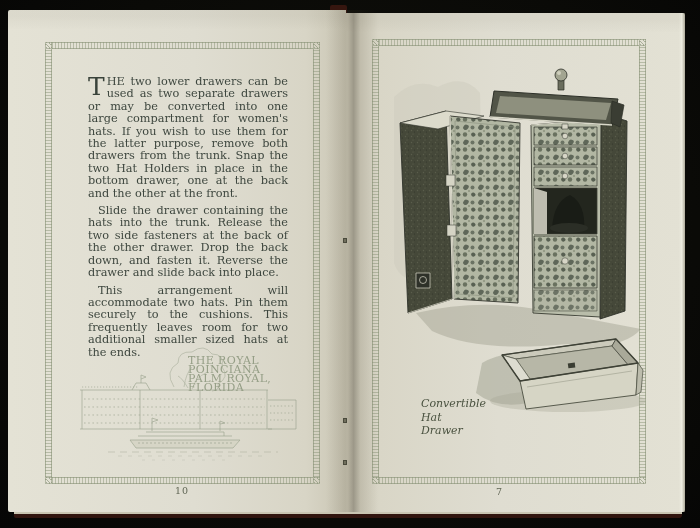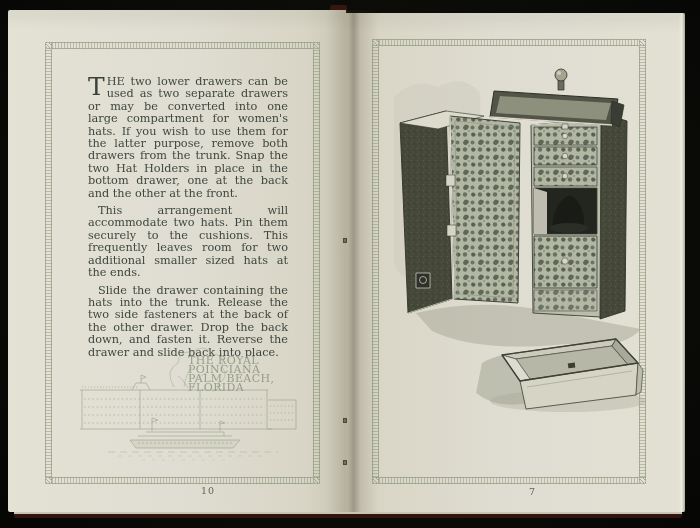--- a/index.html
+++ b/index.html
@@ -45,21 +45,21 @@
       color:#3d463e;font-size:11.3px;line-height:12.4px;text-align:justify;}
   .text-block p{margin:0;}
   .text-block p + p{margin-top:5px;text-indent:10px;}
   .dropcap{float:left;font-size:25px;line-height:20px;margin:1px 2px 0 0;color:#39423a;}
 
   .hotel{position:absolute;left:64px;top:333px;width:240px;height:120px;z-index:6;}
   .hotel svg{position:absolute;left:0;top:0;}
   .hotel-caption{position:absolute;left:116px;top:13px;width:120px;z-index:7;
       color:#959e86;font-size:11px;line-height:9px;letter-spacing:.4px;}
 
-  .pagenum{position:absolute;width:40px;text-align:right;z-index:6;
+  .pagenum{position:absolute;width:40px;text-align:left;z-index:6;
       color:#5f6554;font-size:9.5px;letter-spacing:1px;}
   .pagenum-l{left:167px;top:475px;}
   .pagenum-r{left:150px;top:473px;}
 
   .trunk-wrap{position:absolute;left:40px;top:50px;width:265px;height:350px;z-index:6;pointer-events:none;}
   .trunk-caption{position:absolute;left:75px;top:384px;z-index:7;
       font-style:italic;color:#49513f;font-size:11px;line-height:13.5px;}
 </style>
 </head>
 <body>
@@ -76,22 +76,22 @@
         <div class="ds v left"></div>
           <div class="ds v right"></div>
         <div class="dc tl"></div>
           <div class="dc tr"></div>
           <div class="dc bl"></div>
           <div class="dc br"></div>
       </div>
 
       <div class="text-block">
         <p><span class="dropcap">T</span><span>HE</span><span> two lower drawers can be used as two separate drawers or may be converted into one large compartment for women's hats.  If you wish to use them for the latter purpose, remove both drawers from the trunk.  Snap the two Hat Holders in place in the bottom drawer, one at the back and the other at the front.</span></p>
+        <p>Slide the drawer containing the hats into the trunk.  Release the two side fasteners at the back of the other drawer.  Drop the back down, and fasten it.  Reverse the drawer and slide back into place.</p>
         <p>This arrangement will accommodate two hats.  Pin them securely to the cushions.  This frequently leaves room for two additional smaller sized hats at the ends.</p>
-        <p>Slide the drawer containing the hats into the trunk.  Release the two side fasteners at the back of the other drawer.  Drop the back down, and fasten it.  Reverse the drawer and slide back into place.</p>
       </div>
 
       <div class="hotel">
         <svg width="240" height="120" viewBox="0 0 240 120">
           <g stroke="#9aa28c" stroke-width="0.7" fill="none" opacity="0.9">
 
             <g opacity="0.75">
               <path d="M102,44 q-10,-16 4,-24 q0,-12 14,-11 q12,-9 20,2 q13,0 10,13 q8,10 -4,17 q2,6 -6,7"></path>
               <path d="M112,44 q2,-14 8,-20 M120,46 q4,-12 14,-16 M116,45 q-6,-10 -10,-12"></path>
             </g>
@@ -120,21 +120,21 @@
 
             <g>
               <path d="M36,109 H206" stroke-dasharray="7 5" opacity="0.6"></path>
               <path d="M46,113 H192" stroke-dasharray="4 6" opacity="0.45"></path>
               <path d="M70,117 H160" stroke-dasharray="3 7" opacity="0.35"></path>
             </g>
           </g>
         </svg>
         <div class="hotel-caption">
           <div>THE ROYAL POINCIANA</div>
-          <div>PALM BEACH,  FLORIDA</div>
+          <div>PALM ROYAL,  FLORIDA</div>
         </div>
       </div>
 
       <div class="pagenum pagenum-l">10</div>
     </div>
 
     <div class="page page-right">
       <div class="deco deco-r">
         <div class="ds h top"></div>
           <div class="ds h bottom"></div>
@@ -232,20 +232,25 @@
             <polygon points="230,276 252,300 244,304 226,283" fill="#a9a999" stroke="#3e4136" stroke-width="0.7"></polygon>
             <polygon points="134,318 252,300 250,332 140,346" fill="#d6d5c5" stroke="#4a4d40" stroke-width="0.9"></polygon>
             <polygon points="252,300 257,307 255,329 250,332" fill="#bcbcac" stroke="#4a4d40" stroke-width="0.7"></polygon>
             <polygon points="116,292 230,276 252,300 134,318" fill="none" stroke="#3e4136" stroke-width="1.4"></polygon>
             <rect x="182" y="300" width="7" height="5" fill="#3a3d32" transform="rotate(-7 185 302)"></rect>
             <line x1="141" y1="324" x2="246" y2="308" stroke="#9a9c8b" stroke-width="0.6"></line>
           </g>
         </svg>
       </div>
 
+      <div class="trunk-caption">
+        <div>Convertible</div>
+        <div>Hat</div>
+        <div>Drawer</div>
+      </div>
 
       <div class="pagenum pagenum-r">7</div>
     </div>
 
     <div class="gutter"></div>
     <div class="staple" style="left:335px;top:228px;"></div>
     <div class="staple" style="left:335px;top:408px;"></div>
     <div class="staple" style="left:335px;top:450px;"></div>
   </div>
 </div>

